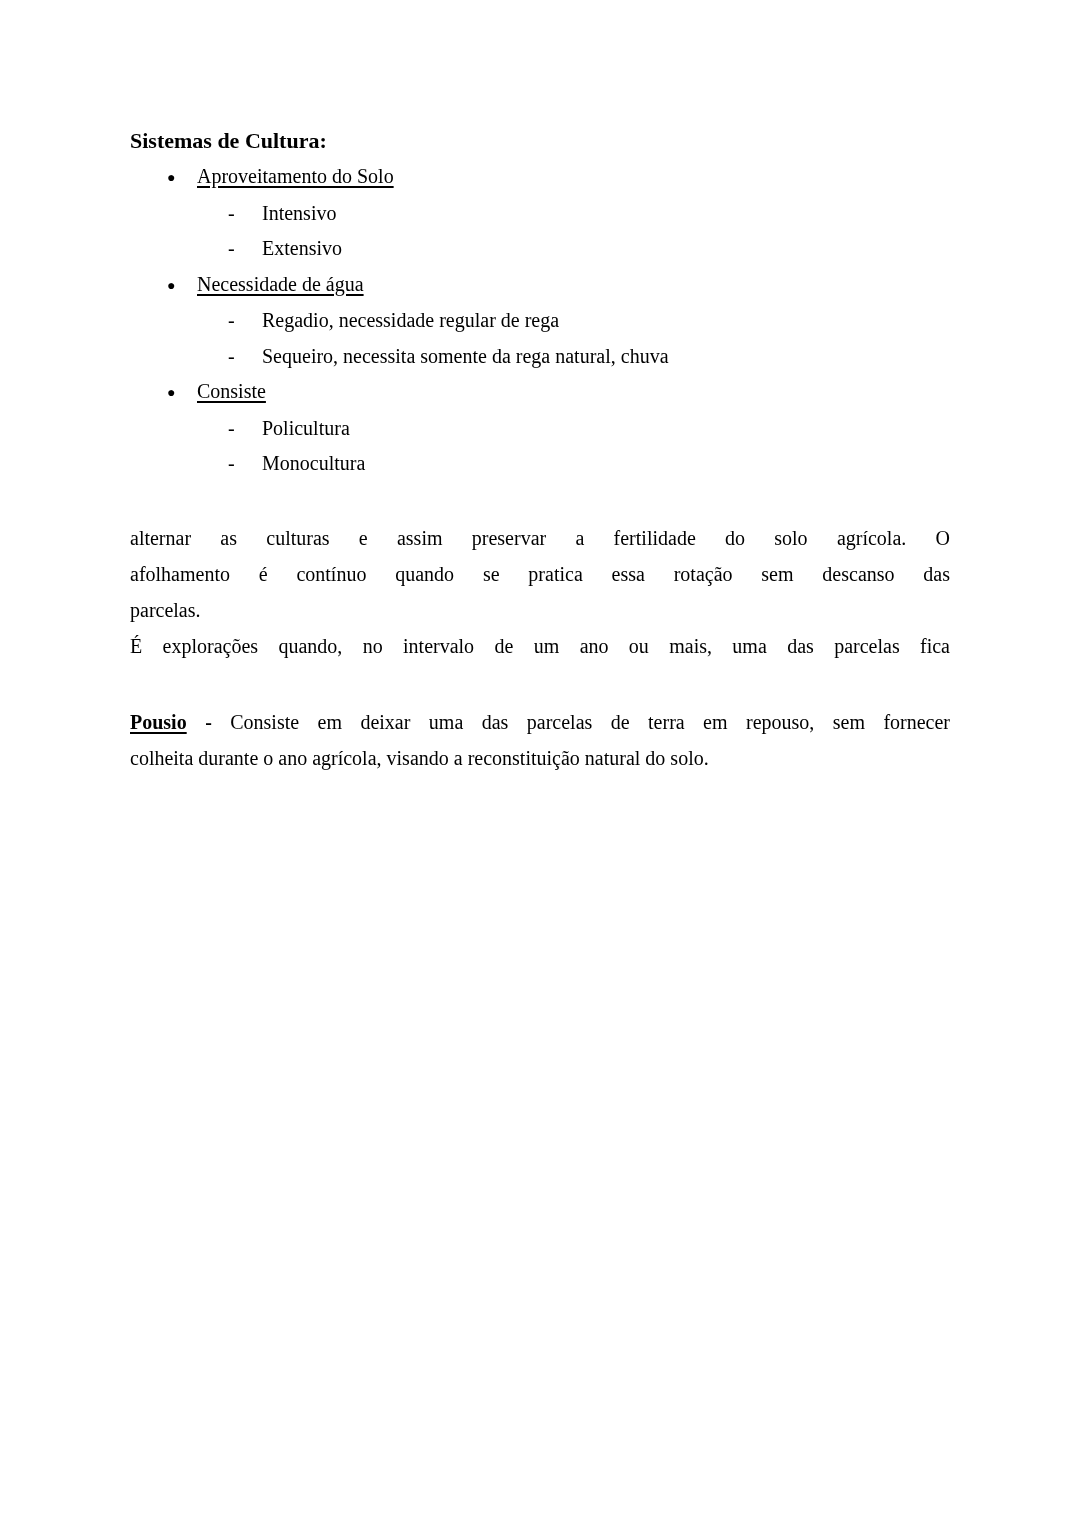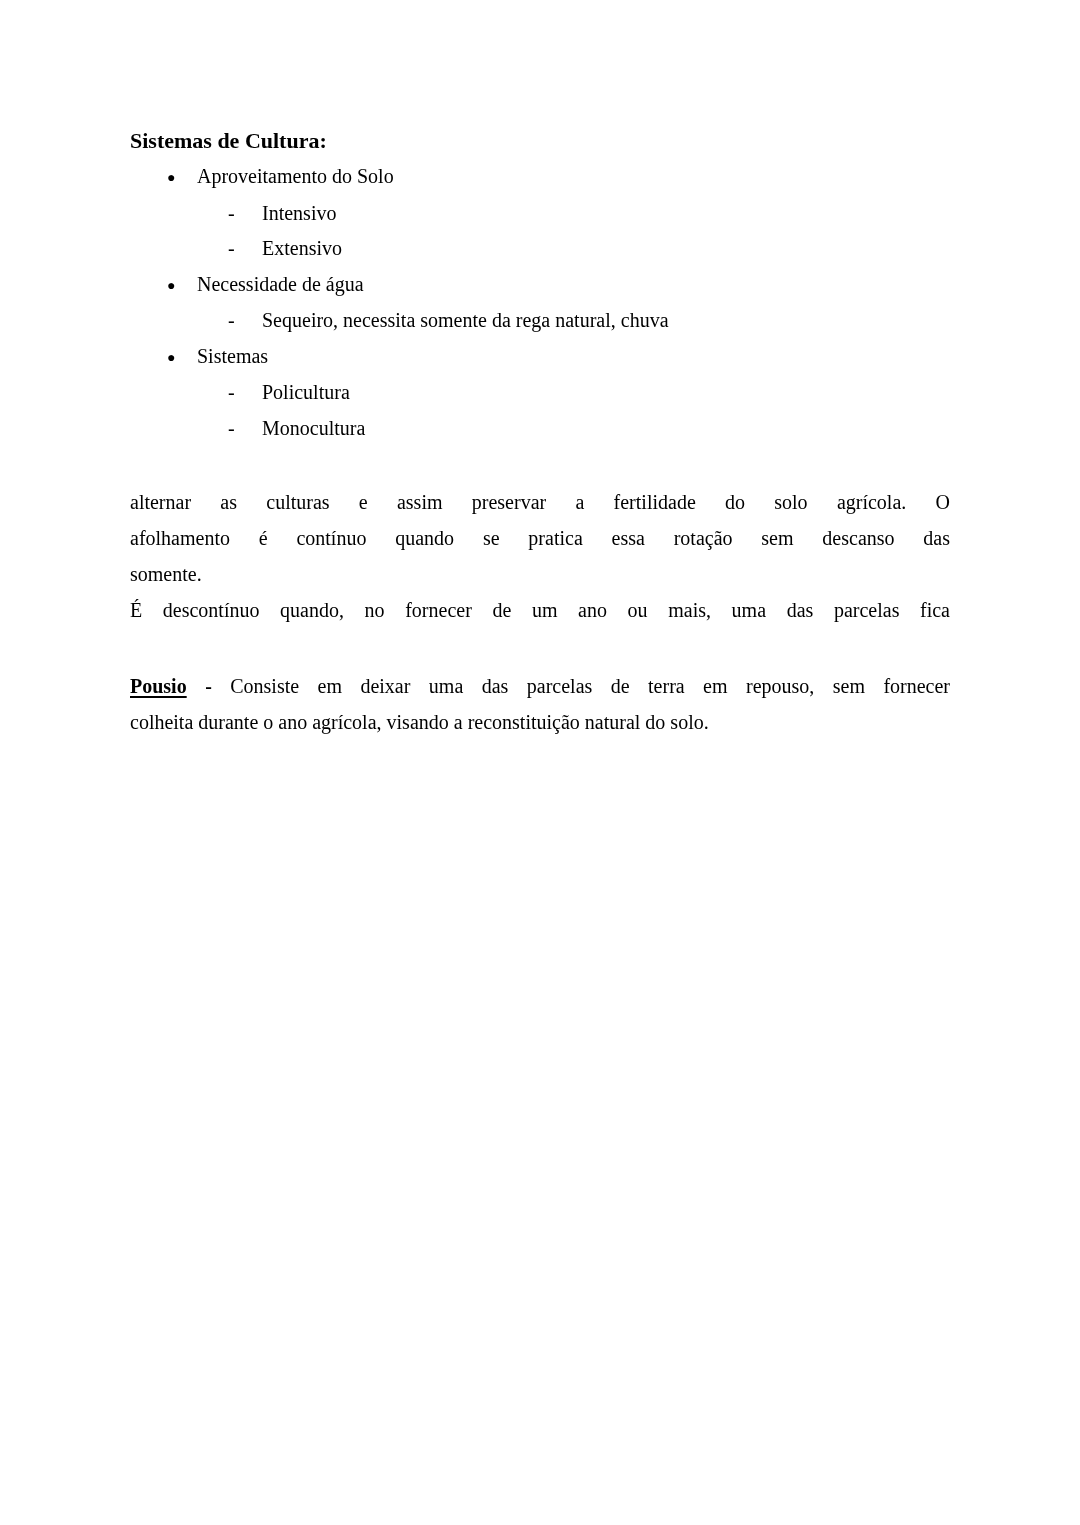--- a/index.html
+++ b/index.html
@@ -32,20 +32,21 @@
   .bullet-row {
     padding-left: 37px;
   }
   .bullet-marker {
     display: inline-block;
     width: 30px;
     font-size: 14px;
     vertical-align: 1px;
   }
   .underlined {
+    text-decoration: underline;
     text-underline-offset: 3px;
     text-decoration-thickness: 1.5px;
   }
   .dash-row {
     padding-left: 98px;
   }
   .dash-marker {
     display: inline-block;
     width: 34px;
   }
@@ -91,40 +92,43 @@
       <span class="dash-marker">-</span><span>Intensivo</span>
     </div>
     <div class="dash-row">
       <span class="dash-marker">-</span><span>Extensivo</span>
     </div>
 
     <div class="bullet-row">
       <span class="bullet-marker">●</span><span class="underlined">Necessidade de água</span>
     </div>
     <div class="dash-row">
+      <span class="dash-marker">-</span><span>Regadio, necessidade regular de rega</span>
+    </div>
+    <div class="dash-row">
       <span class="dash-marker">-</span><span>Sequeiro, necessita somente da rega natural, chuva</span>
     </div>
 
     <div class="bullet-row">
-      <span class="bullet-marker">●</span><span class="underlined">Sistemas</span>
+      <span class="bullet-marker">●</span><span class="underlined">Consiste</span>
     </div>
     <div class="dash-row">
       <span class="dash-marker">-</span><span>Policultura</span>
     </div>
     <div class="dash-row">
       <span class="dash-marker">-</span><span>Monocultura</span>
     </div>
 
   </div>
 
   <div class="paragraph first">
     <div class="line just">alternar as culturas e assim preservar a fertilidade do solo agrícola. O</div>
     <div class="line just">afolhamento é contínuo quando se pratica essa rotação sem descanso das</div>
-    <div class="line">somente.</div>
-    <div class="line just">É descontínuo quando, no fornecer de um ano ou mais, uma das parcelas fica</div>
+    <div class="line">parcelas.</div>
+    <div class="line just">É explorações quando, no intervalo de um ano ou mais, uma das parcelas fica</div>
   </div>
 
   <div class="paragraph second">
     <div class="line just"><span class="term">Pousio</span> <span class="sep">-</span> <span>Consiste em deixar uma das parcelas de terra em repouso, sem fornecer</span></div>
     <div class="line">colheita durante o ano agrícola, visando a reconstituição natural do solo.</div>
   </div>
 
 </div>
 
 </body></html>

